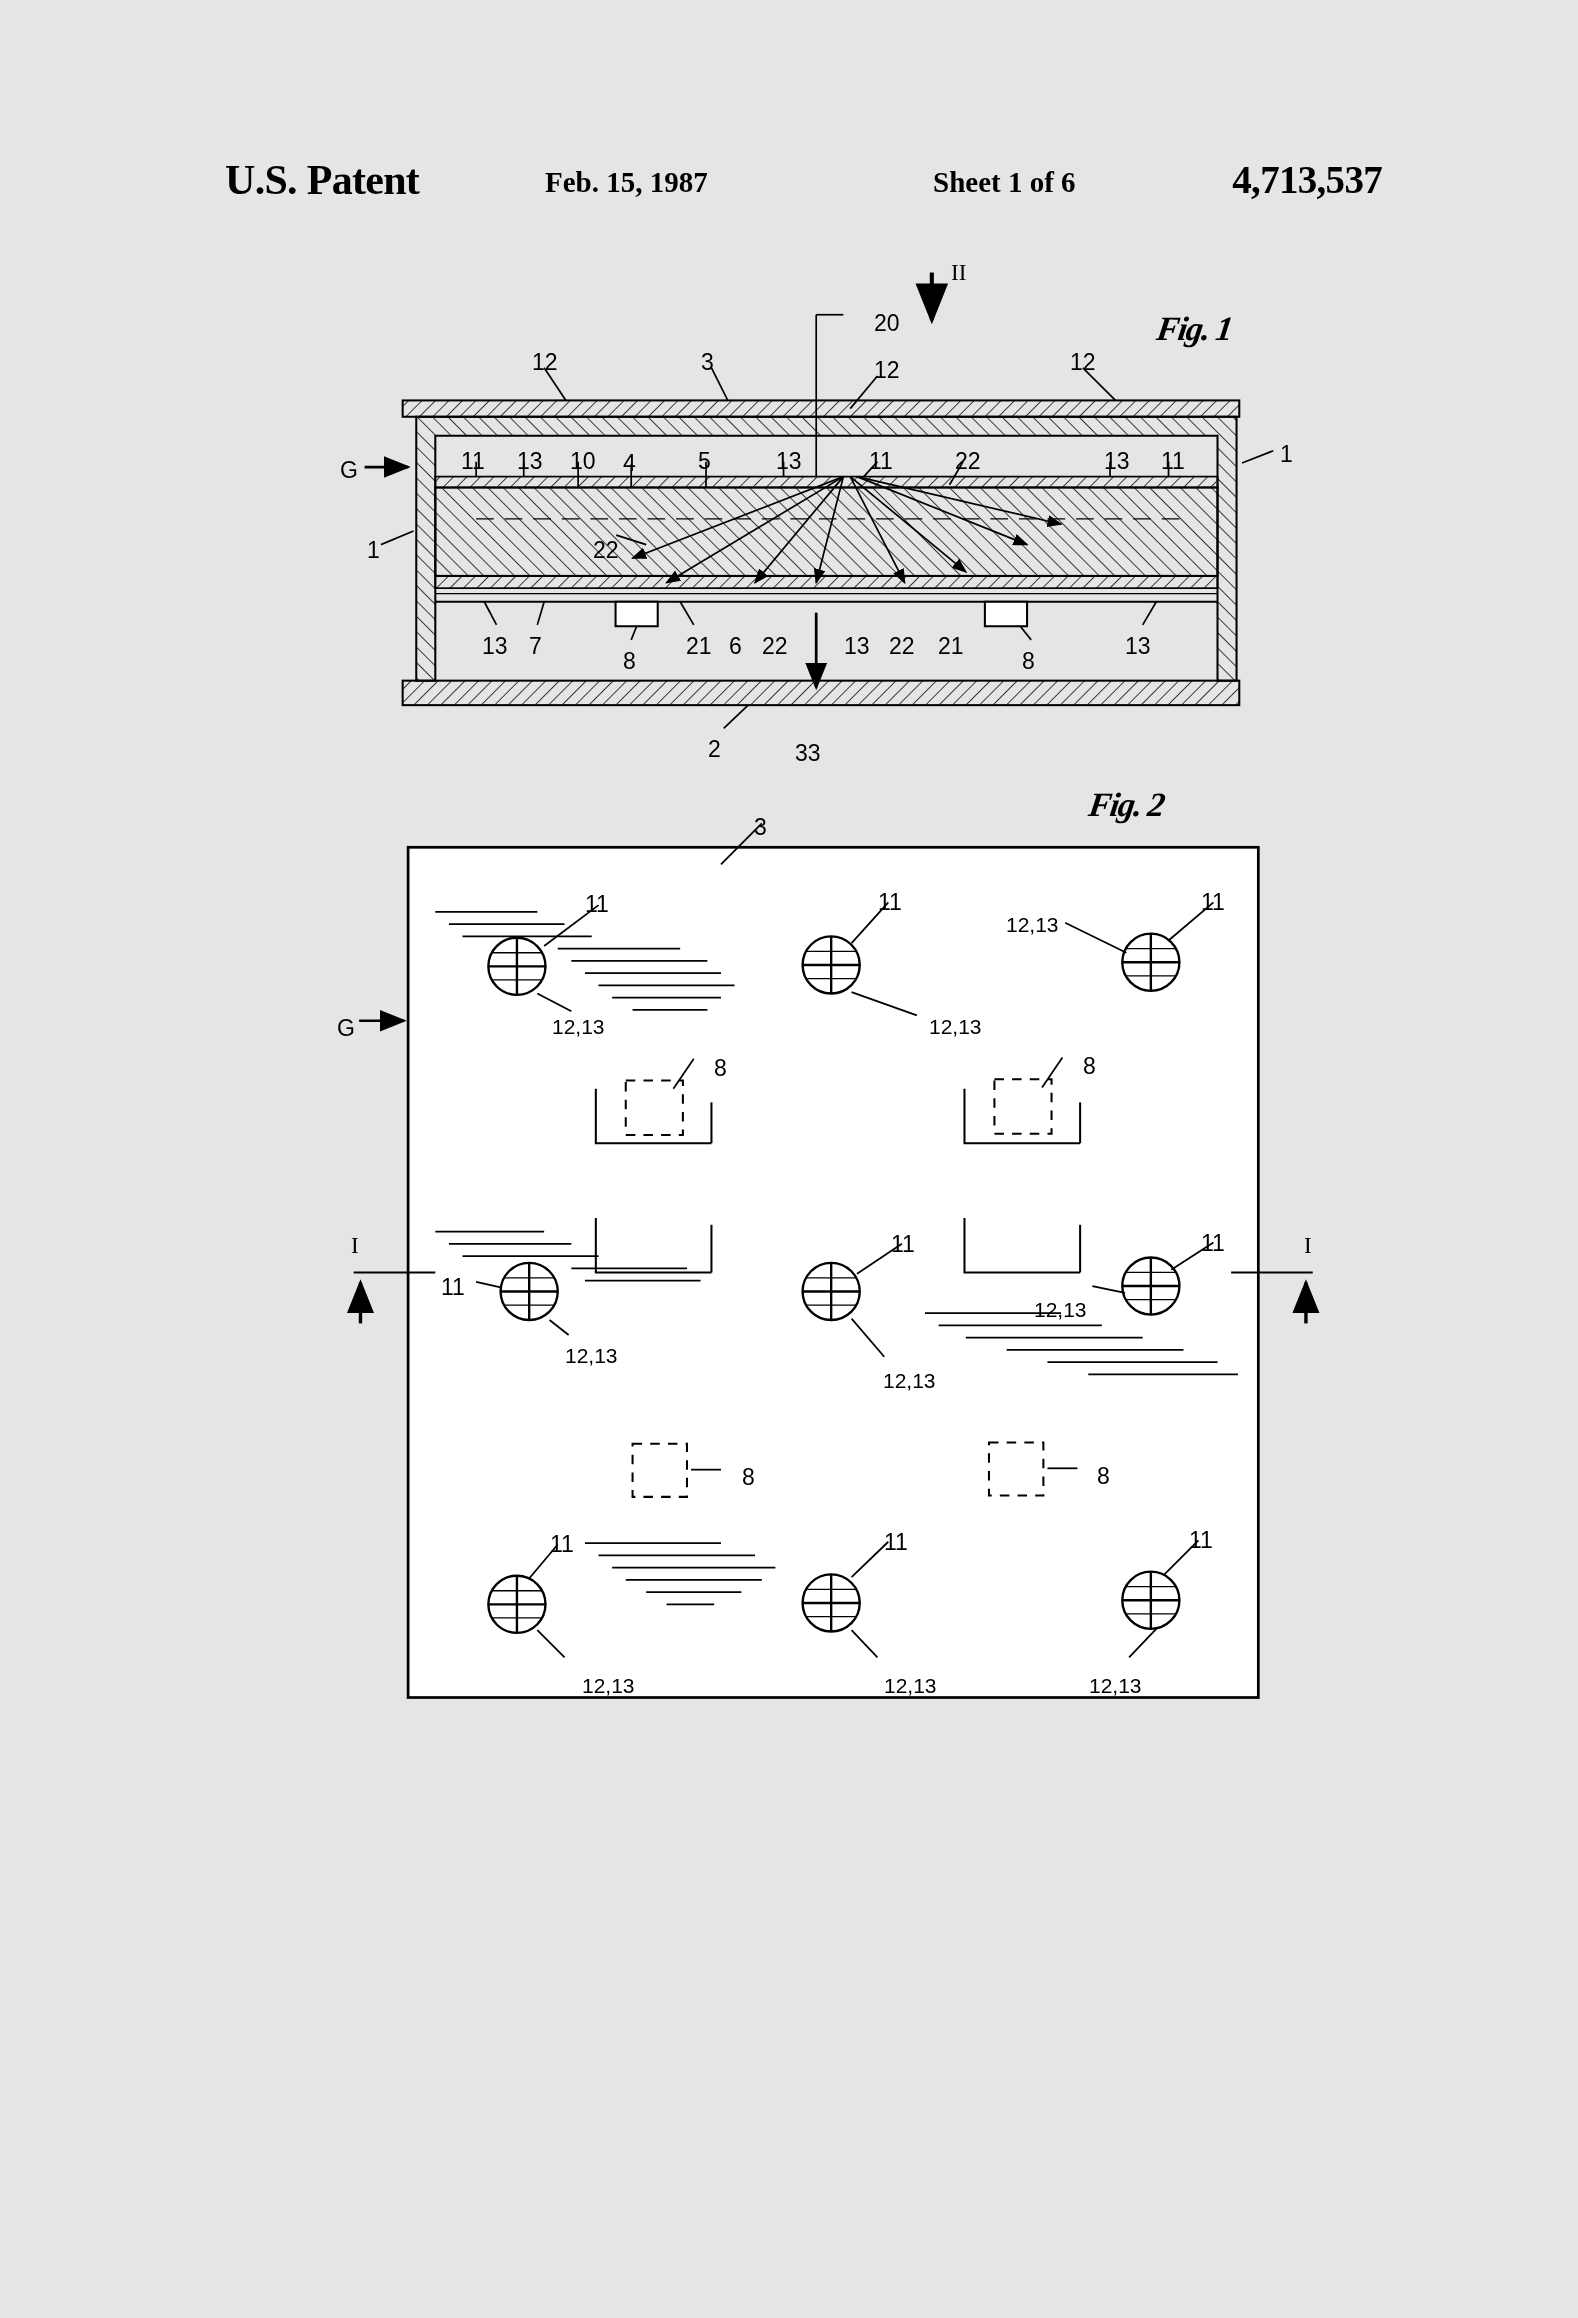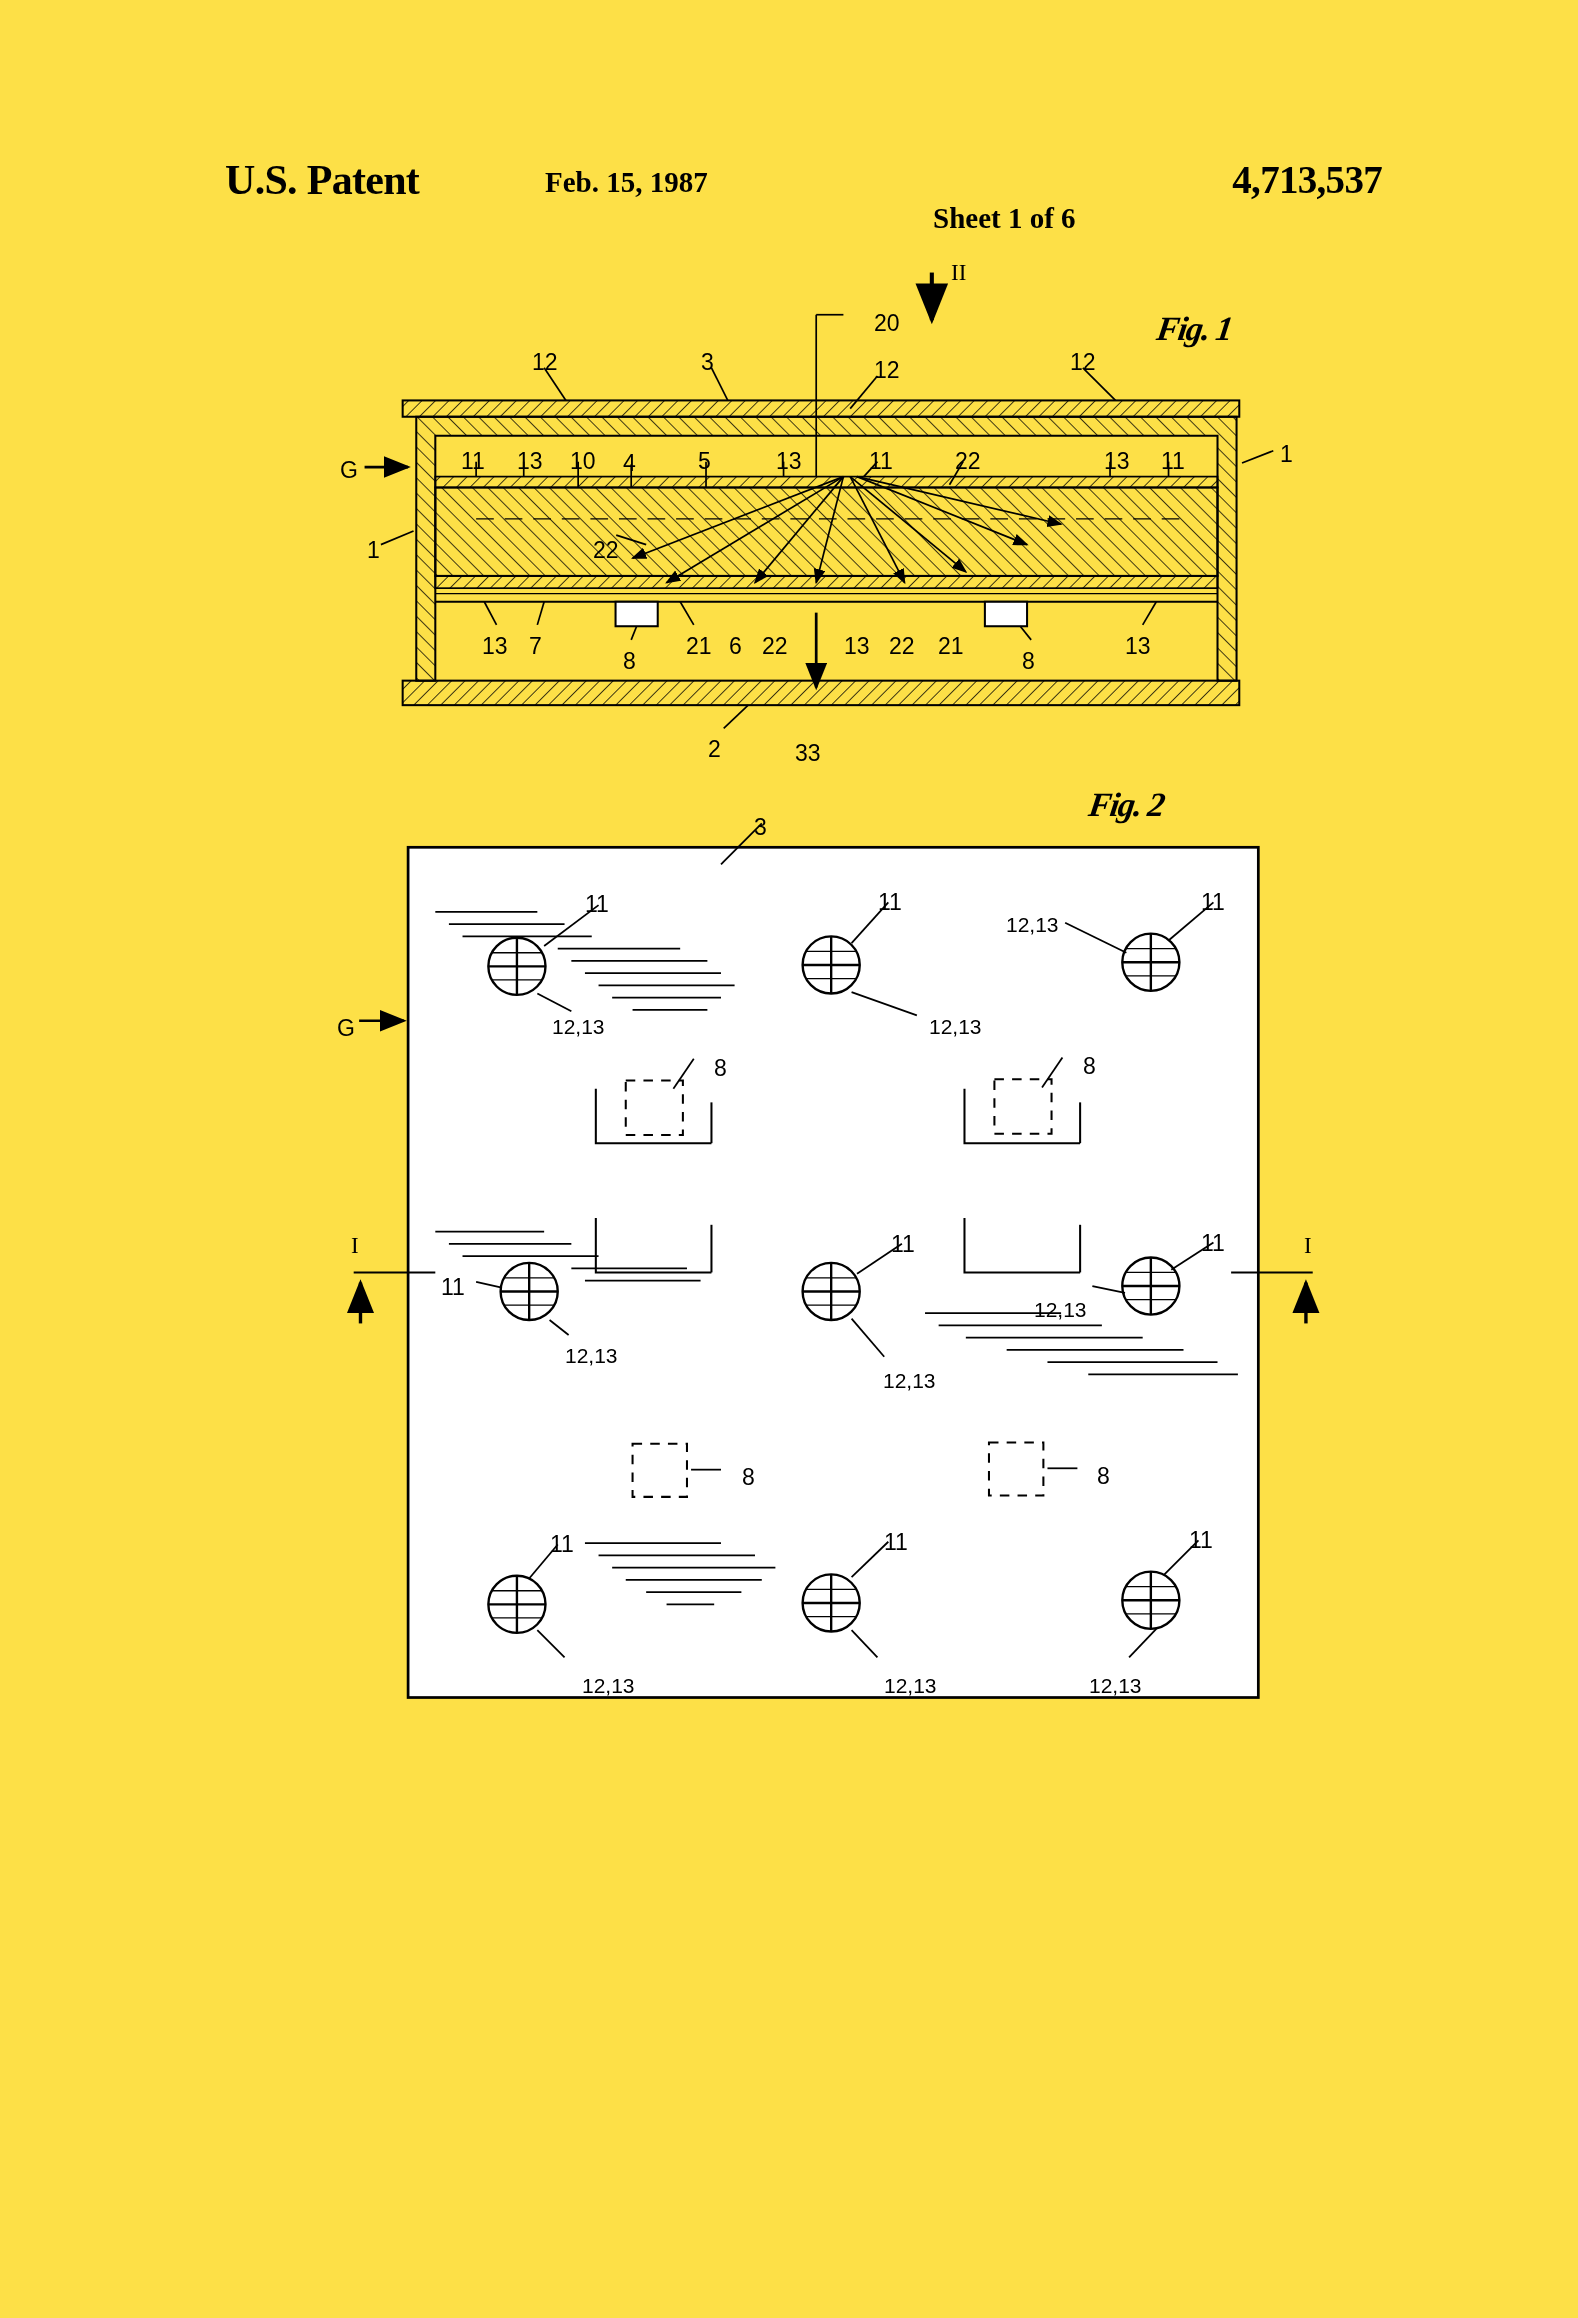--- a/index.html
+++ b/index.html
@@ -11,21 +11,21 @@
     width: 1578px;
     height: 2319px;
     position: relative;
     font-family: "Liberation Serif", serif;
     color: #000;
     overflow: hidden;
   }
   .page {
     position: absolute;
     inset: 0;
-    background: #fde047;
+    background: #e5e5e5;
   }
   
   .header {
     position: absolute;
     top: 156px;
     left: 225px;
     width: 1157px;
     height: 61px;
   }
   .hdr-patent {
@@ -43,21 +43,20 @@
     top: 9.5px;
     font-size: 29px;
     font-weight: bold;
   }
   .hdr-sheet {
     position: absolute;
     left: 708px;
     top: 9.5px;
     font-size: 29px;
     font-weight: bold;
-    margin-top: 36px;
   }
   .hdr-number {
     position: absolute;
     right: 0;
     top: 1.4px;
     font-size: 39px;
     font-weight: bold;
     letter-spacing: -0.7px;
   }
   

